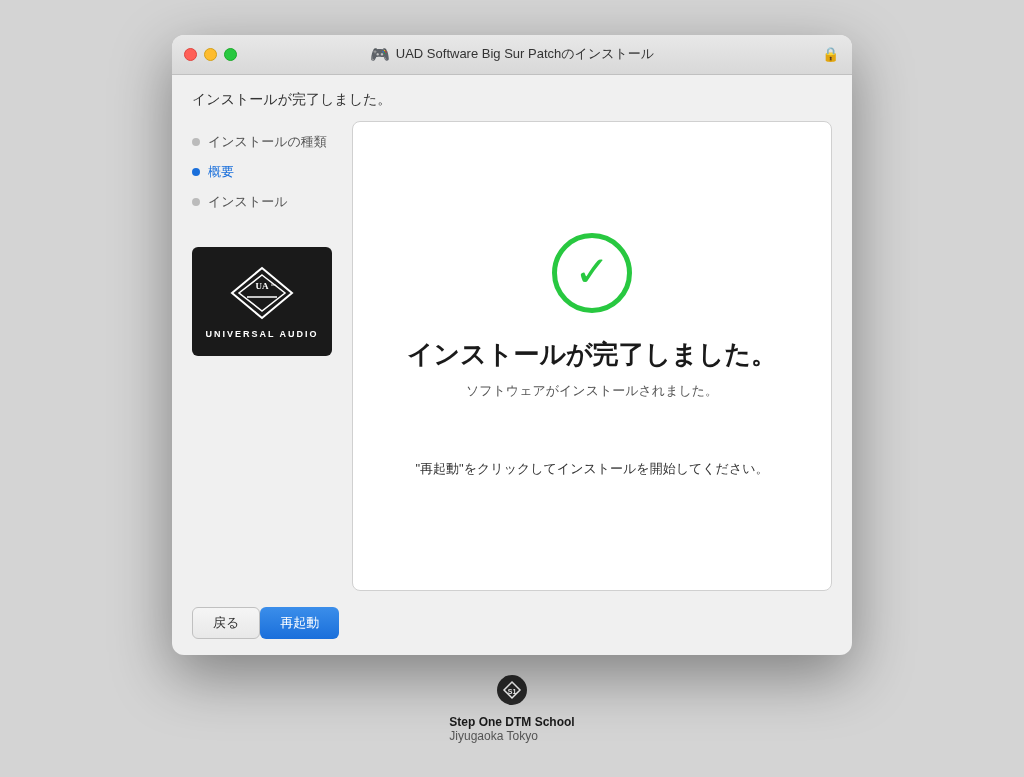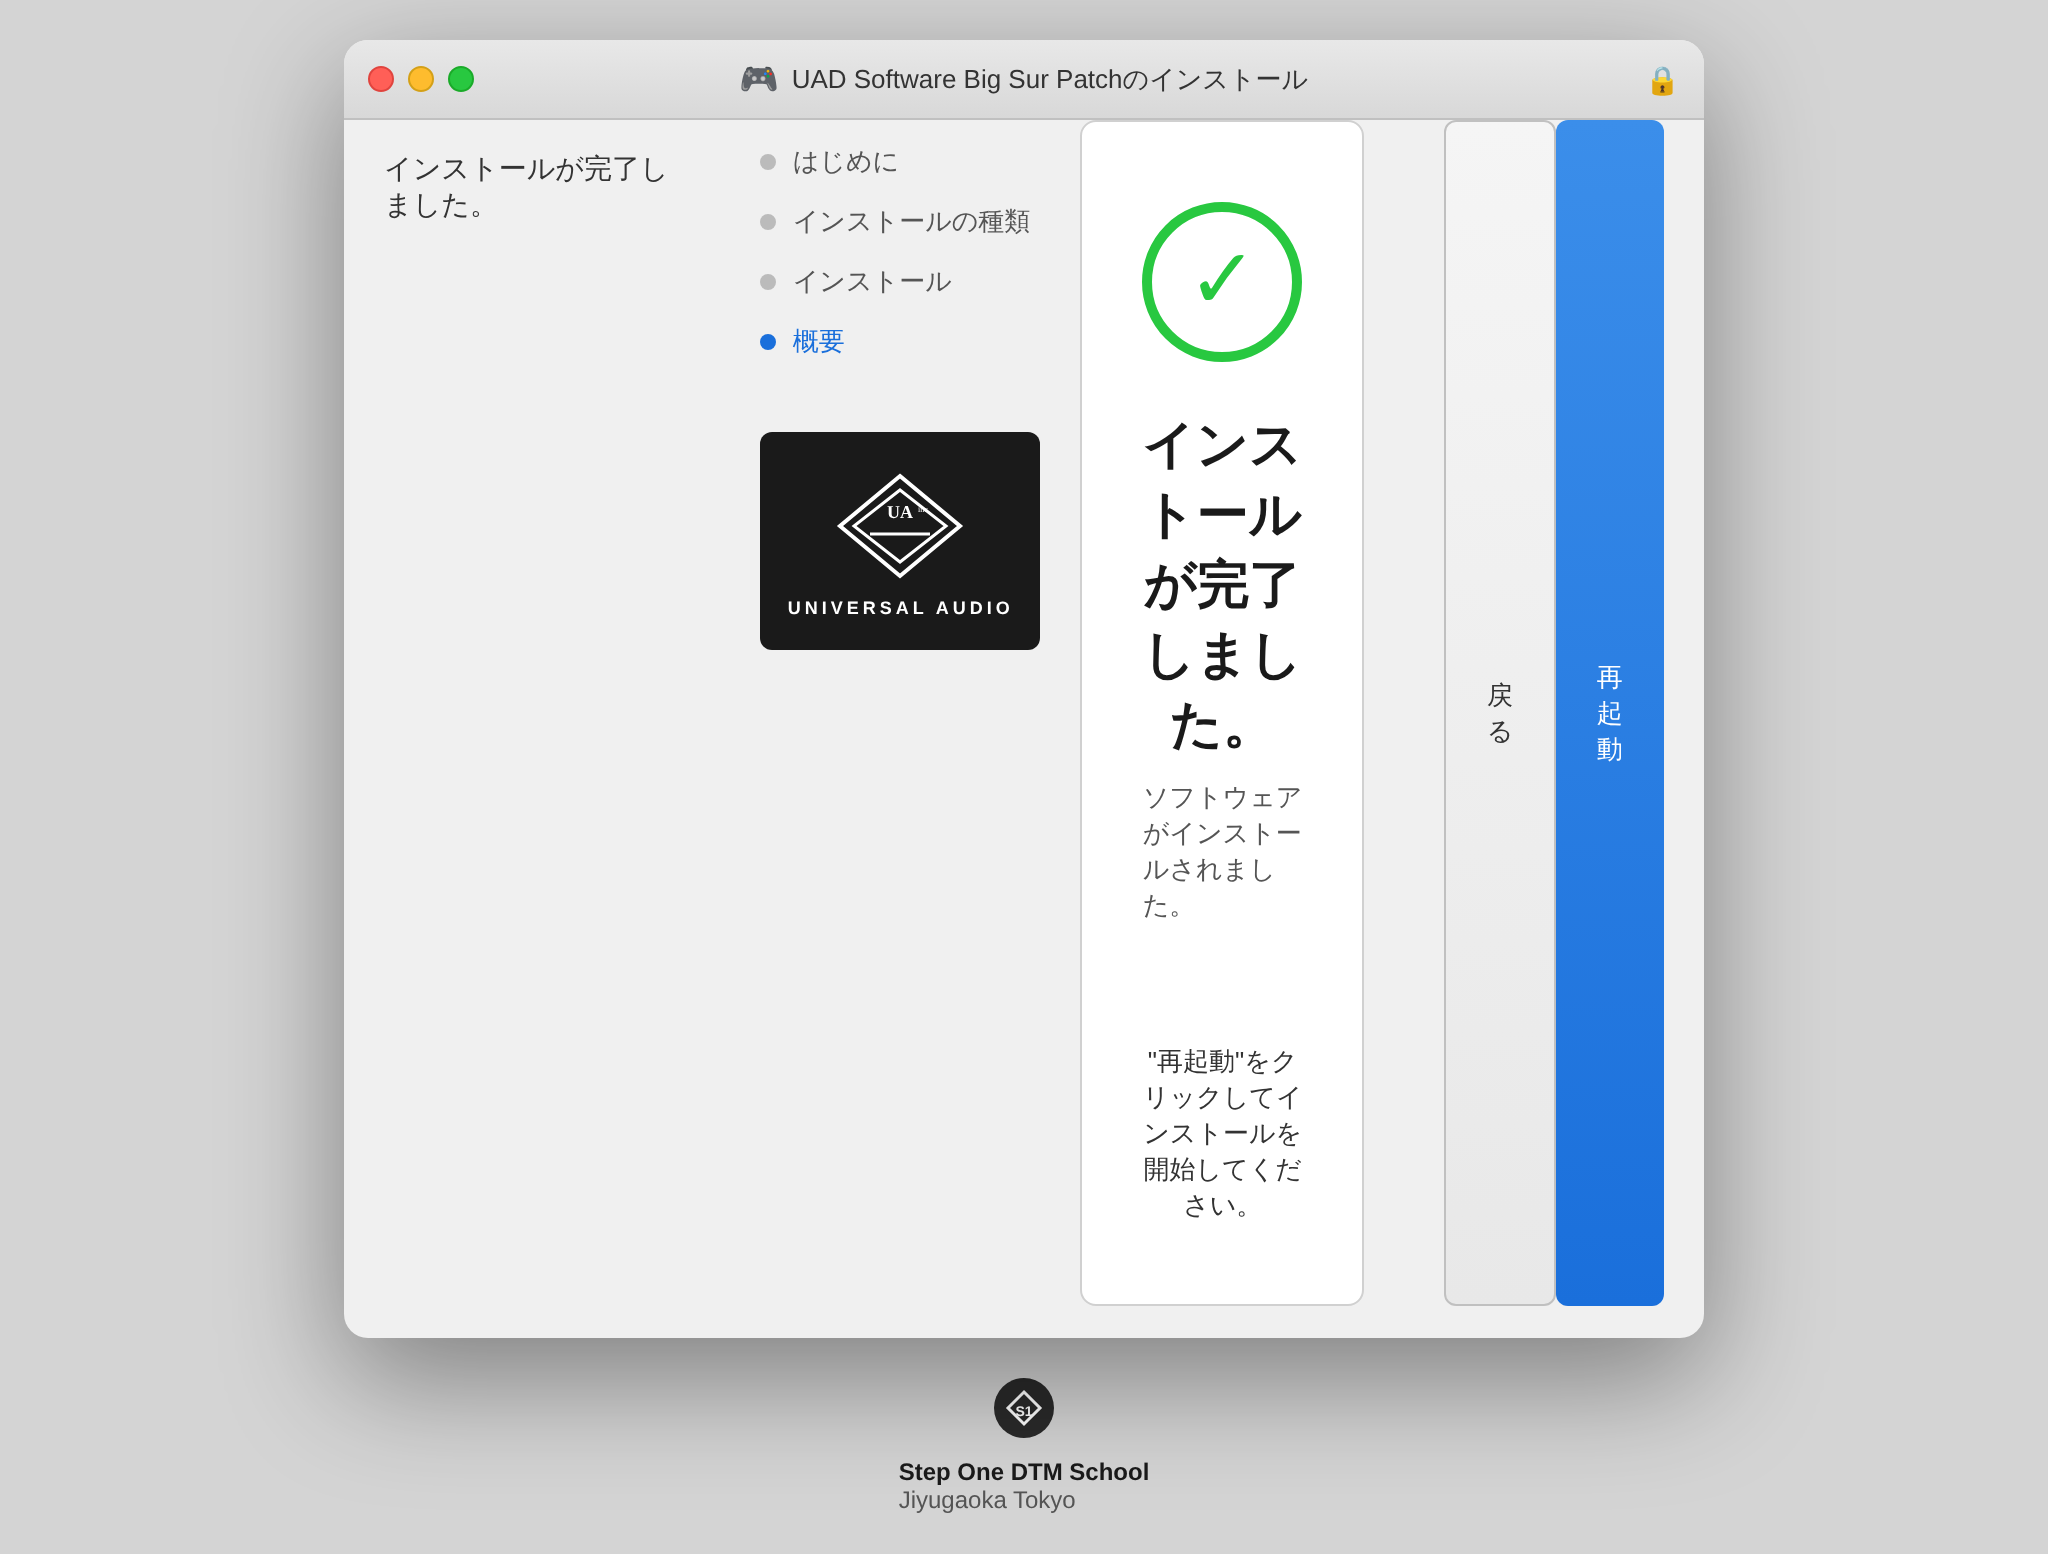--- a/index.html
+++ b/index.html
@@ -78,21 +78,21 @@
 
     .lock-icon {
       position: absolute;
       right: 12px;
       font-size: 14px;
       color: #888;
     }
 
     .window-body {
       display: flex;
-      flex-direction: row;
+      flex-direction: column;
       min-height: 580px;
     }
 
     .top-header {
       padding: 16px 20px 12px 20px;
       font-size: 14px;
       color: #333;
     }
 
     .content-area {
@@ -297,33 +297,29 @@
 
       <div class="top-header">
         <span>インストールが完了しました。</span>
       </div>
 
       <div class="content-area">
 
         <div class="sidebar">
           <div class="sidebar-item">
             <div class="sidebar-dot inactive"></div>
-            <span>はじめに</span>
-          </div>
-          <div class="sidebar-item">
-            <div class="sidebar-dot inactive"></div>
             <span>インストールの種類</span>
+          </div>
+          <div class="sidebar-item active-item">
+            <div class="sidebar-dot active"></div>
+            <span>概要</span>
           </div>
           <div class="sidebar-item">
             <div class="sidebar-dot inactive"></div>
             <span>インストール</span>
-          </div>
-          <div class="sidebar-item active-item">
-            <div class="sidebar-dot active"></div>
-            <span>概要</span>
           </div>
 
           <div class="logo-box">
             <svg class="ua-logo" viewBox="0 0 70 60">
 
               <polygon points="35,5 65,30 35,55 5,30" fill="none" stroke="white" stroke-width="2"></polygon>
 
               <polygon points="35,12 58,30 35,48 12,30" fill="none" stroke="white" stroke-width="1.5"></polygon>
 
               <text x="35" y="26" text-anchor="middle" fill="white" font-size="9" font-weight="bold" font-family="serif">UA</text>

